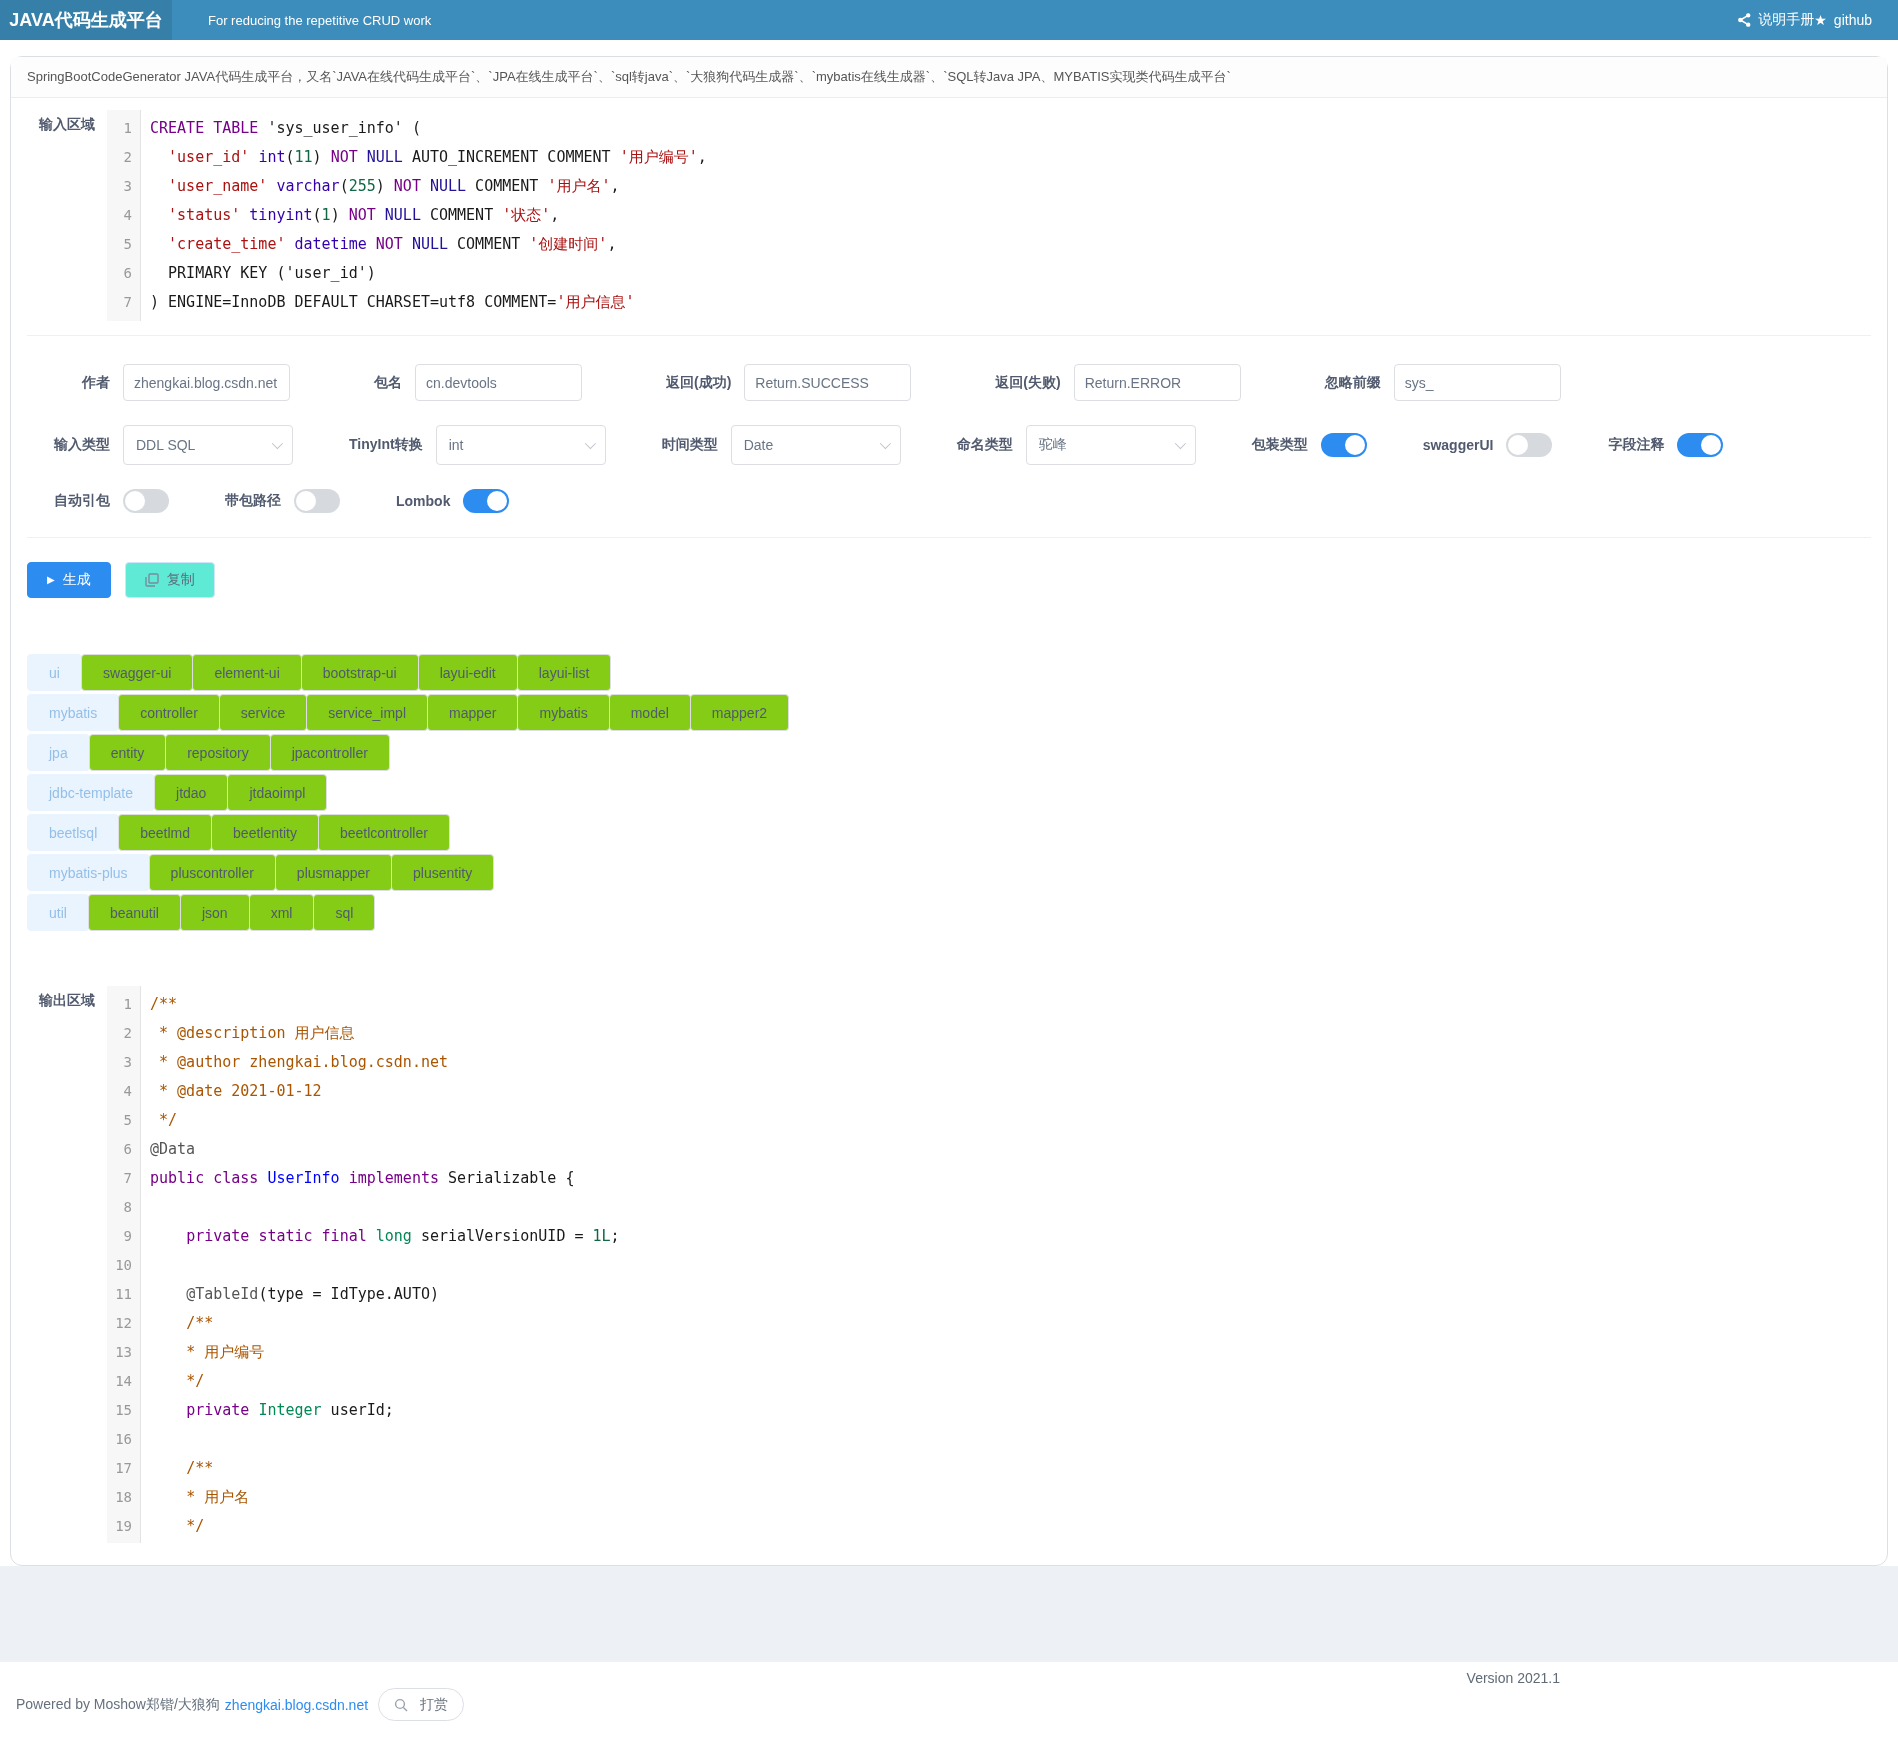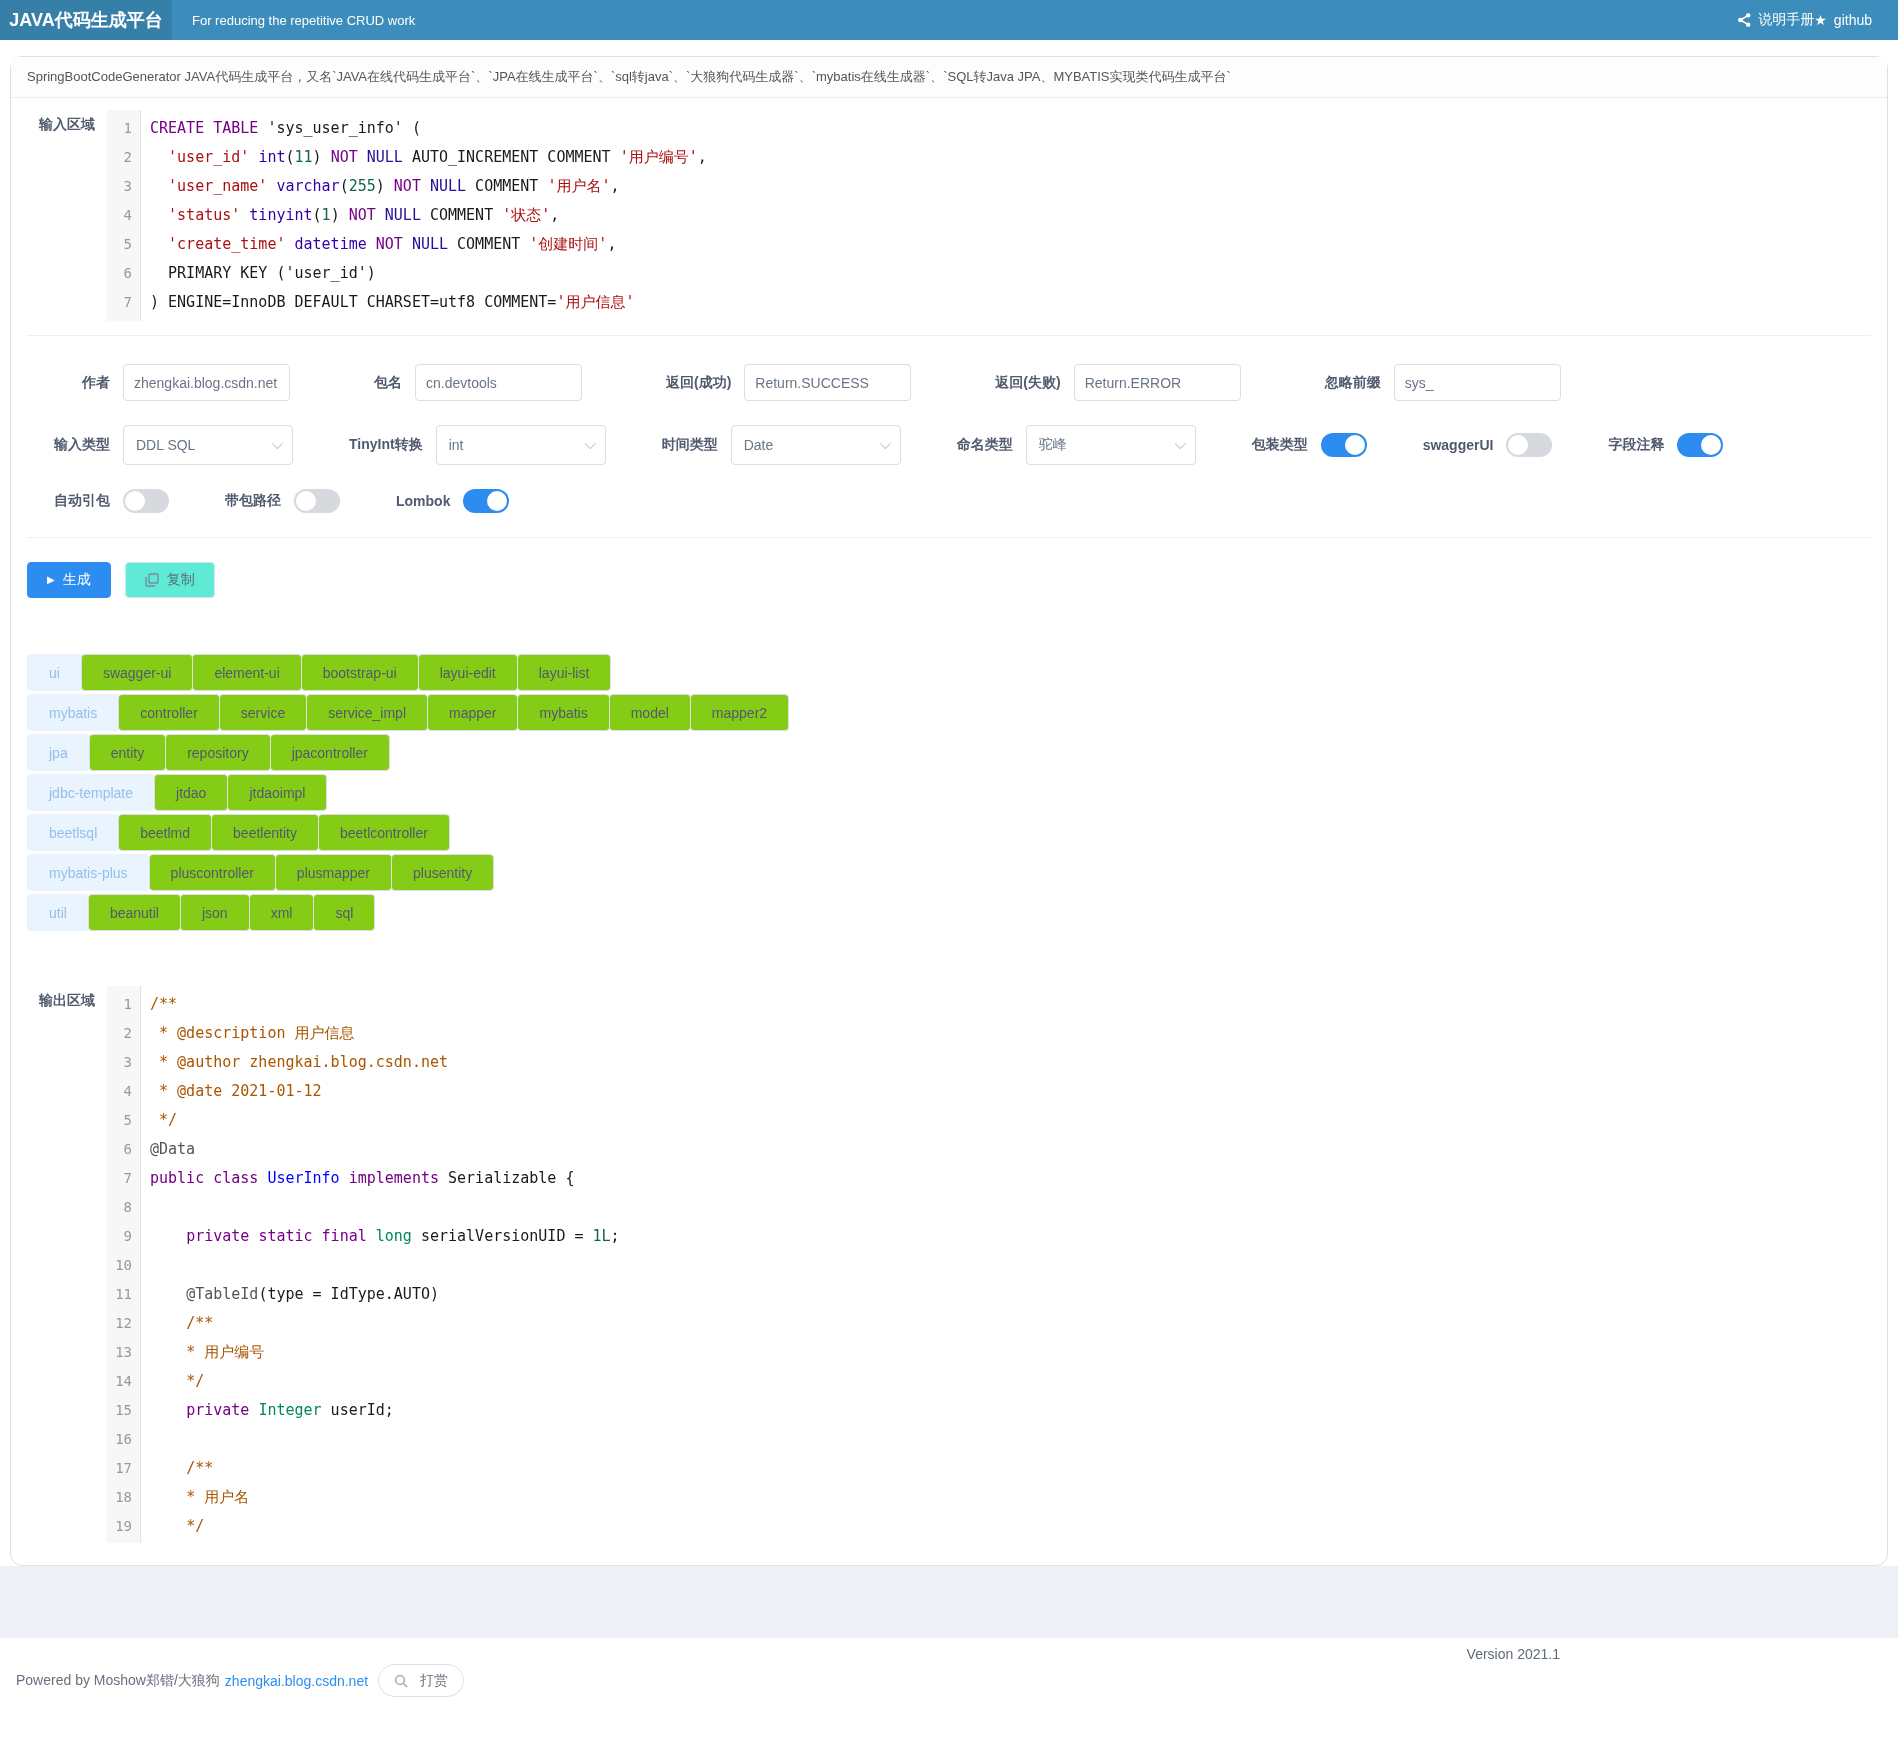--- a/index.html
+++ b/index.html
@@ -9,21 +9,21 @@
     background: #ffffff; overflow: hidden;
     font-family: "Liberation Sans", "DejaVu Sans", sans-serif;
     color: #515a6e;
   }
   
   .navbar { height: 40px; background: #3c8dbc; display: flex; align-items: stretch; flex: none; }
   .navbar .logo {
     width: 172px; background: #367fa9; color: #fff; font-size: 18px; font-weight: bold;
     display: flex; align-items: center; justify-content: center; cursor: pointer; white-space: nowrap;
   }
-  .navbar .tagline { color: #fff; font-size: 13px; display: flex; align-items: center; padding-left: 20px; }
+  .navbar .tagline { color: #fff; font-size: 13px; display: flex; align-items: center; padding-left: 36px; }
   .navbar .nav-right { margin-left: auto; display: flex; align-items: center; padding-right: 26px; }
   .navbar .nav-link { color: #fff; font-size: 14px; display: flex; align-items: center; gap: 7px; cursor: pointer; text-decoration: none; }
   .star-glyph { font-size: 14px; line-height: 1; }
   
   .panel {
     margin: 16px 10px 0; background: #fff; border: 1px solid #dcdfe3; border-radius: 12px;
     flex: none; padding-bottom: 22px;
   }
   .panel-heading {
     padding: 11px 16px; font-size: 13px; color: #555; background: #fdfdfd;
@@ -90,21 +90,21 @@
     height: 37px; display: inline-flex; align-items: center; padding: 0 21px; font-size: 14px;
     background: #84cc16; border: 1px solid #dcdee2; border-radius: 4px; color: #515a6e;
     margin-left: -1px; cursor: pointer; white-space: nowrap;
   }
   .tab:first-child { margin-left: 0; }
   .tab.group { background: #e9f4fe; border-color: #e9f4fe; color: #94bfe9; cursor: default; }
   
   .output-row { margin-top: 55px; }
   
   .spacer { flex: 1; background: #edf0f5; }
-  .page-footer { height: 124px; background: #fff; padding: 8px 16px 0; flex: none; }
+  .page-footer { height: 100px; background: #fff; padding: 8px 16px 0; flex: none; }
   .version { text-align: right; font-size: 14px; color: #5f6b77; padding-right: 322px; }
   .powered { display: flex; align-items: center; font-size: 14px; color: #66707e; margin-top: 2px; }
   .powered a { color: #2d8cf0; text-decoration: none; margin-left: 5px; }
   .donate-btn {
     margin-left: 10px; display: inline-flex; align-items: center; gap: 12px; height: 33px;
     border: 1px solid #dcdfe6; border-radius: 17px; padding: 0 15px; background: #fff;
     font-size: 14px; color: #66707e; cursor: pointer; font-family: inherit;
   }
 </style>
 </head>

